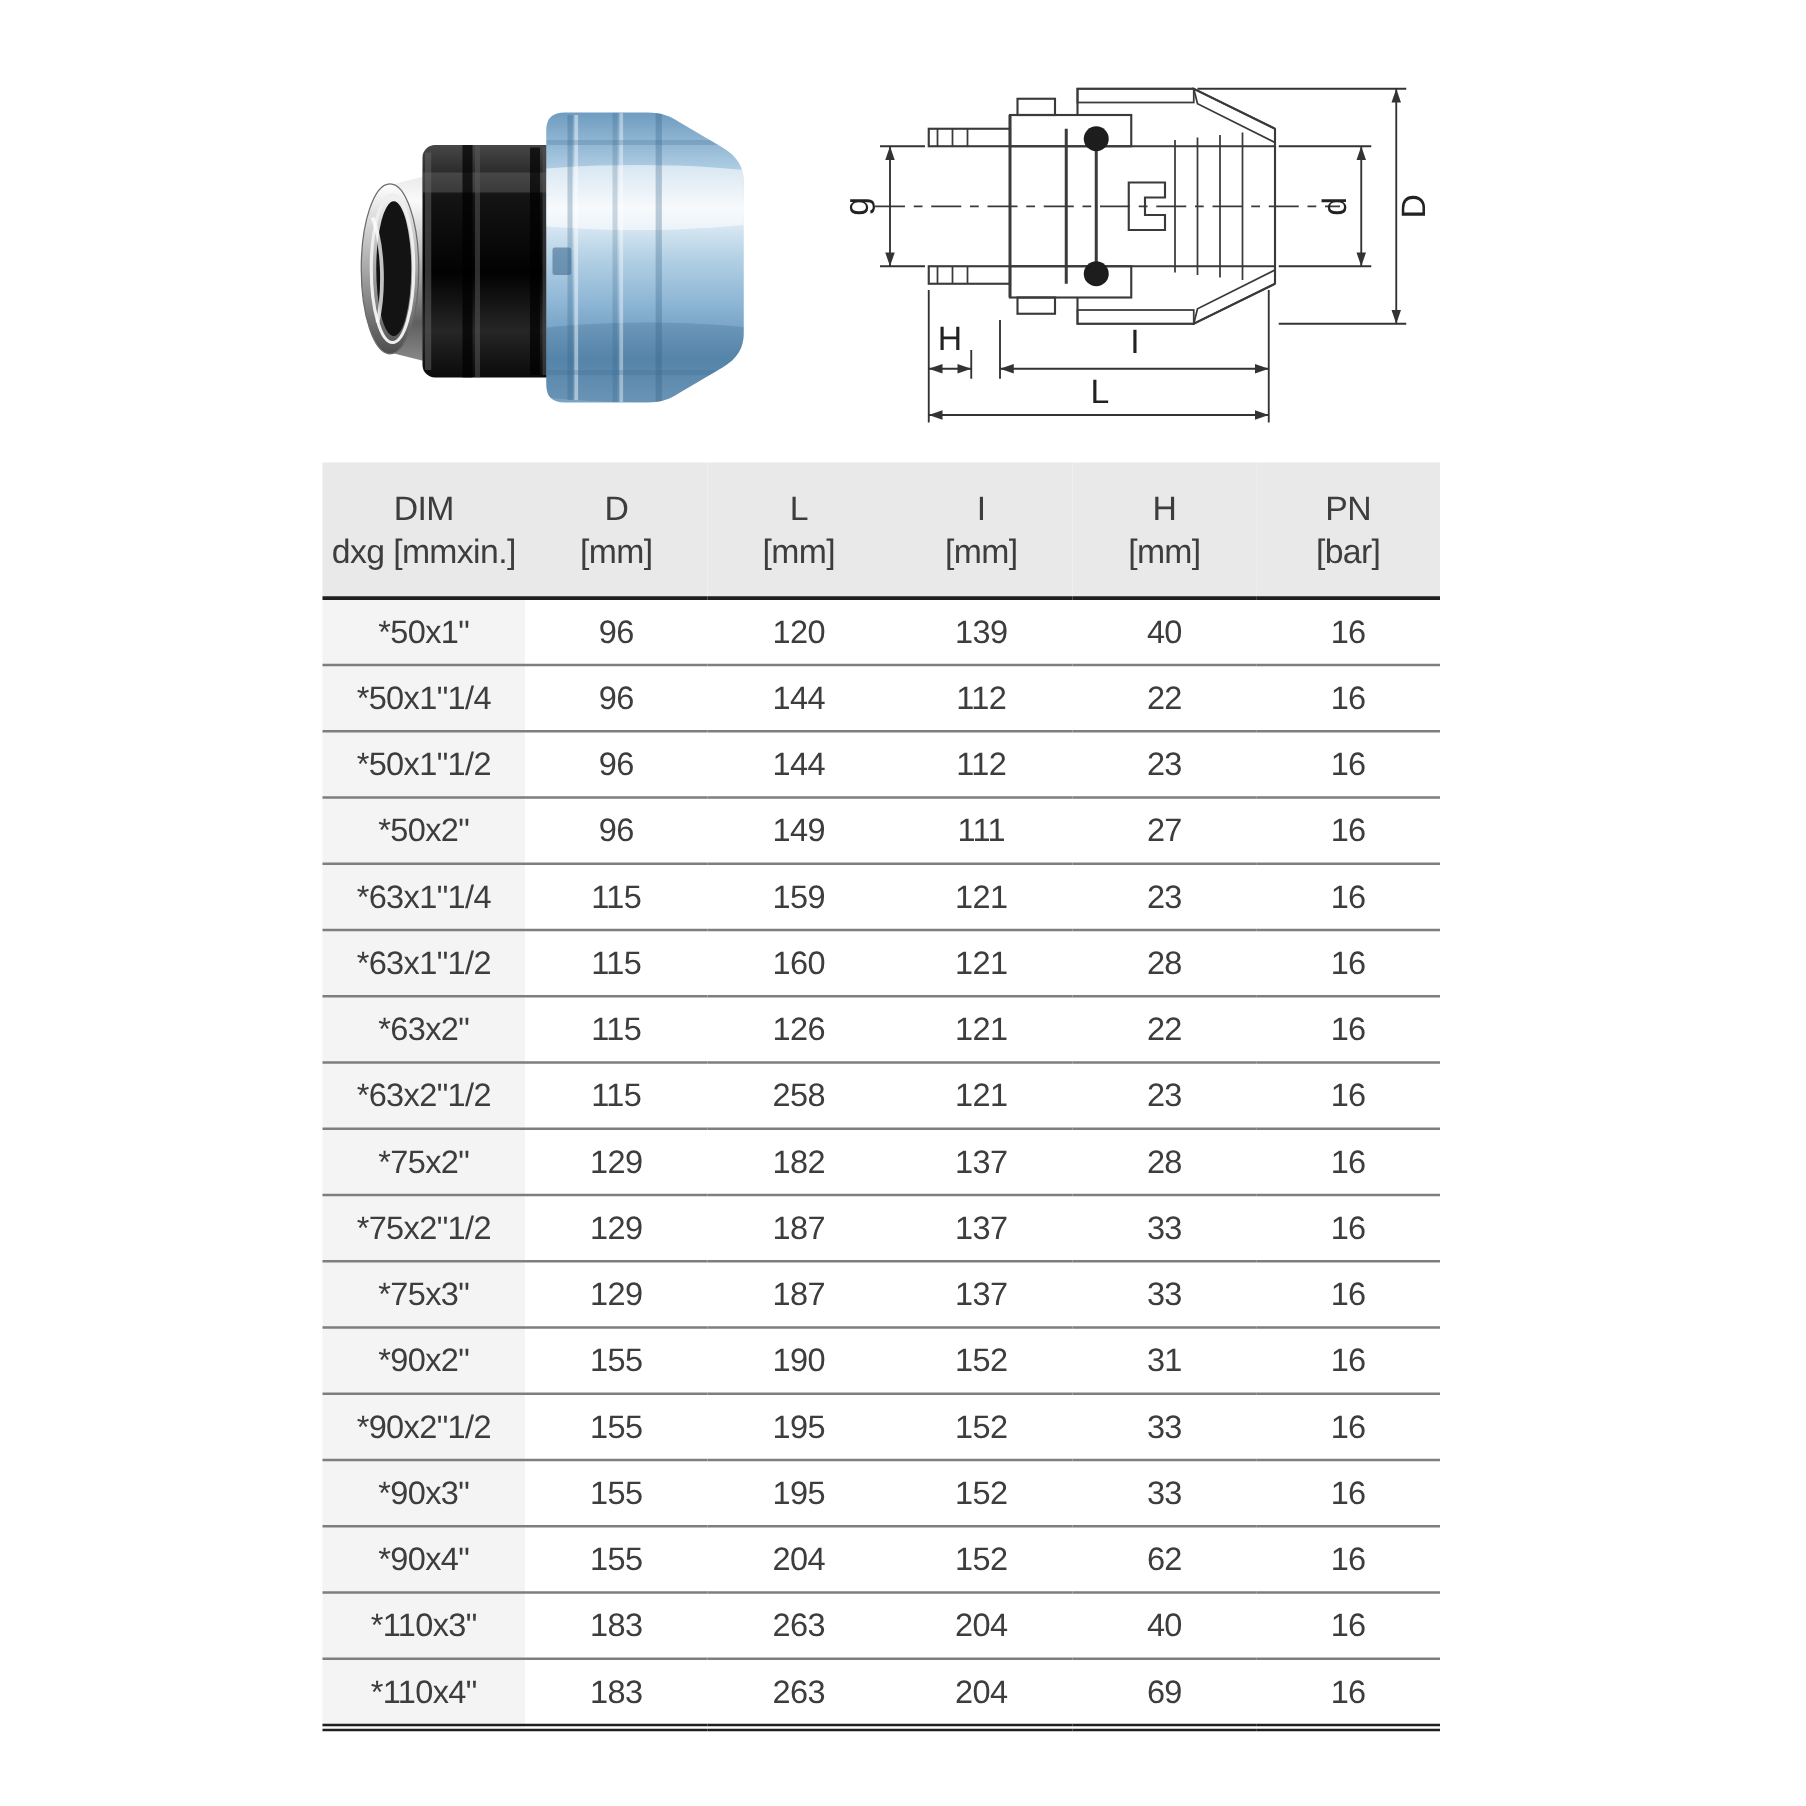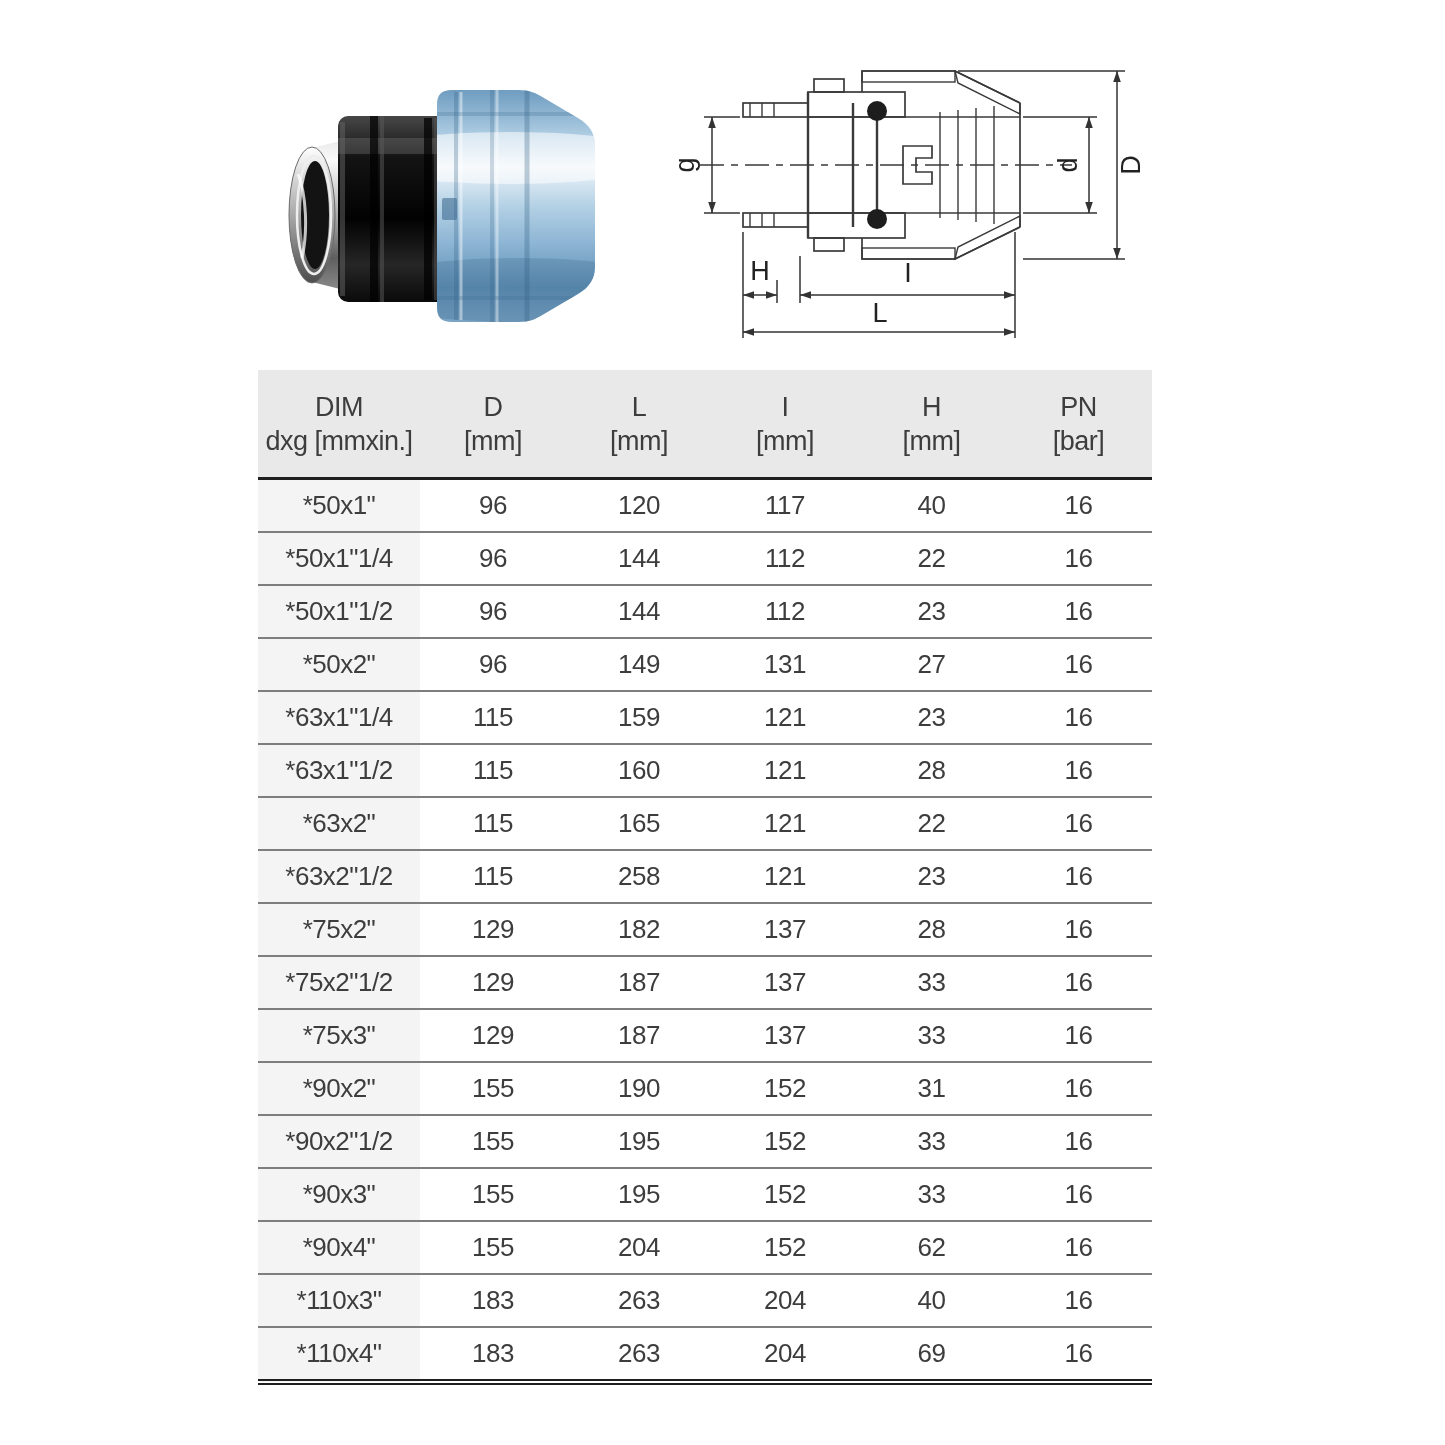--- a/index.html
+++ b/index.html
@@ -231,21 +231,21 @@
             <span class="l1">PN</span>
             <span class="l2">[bar]</span>
           </th>
         </tr>
       </thead>
     <tbody>
         <tr>
           <td>*50x1"</td>
           <td>96</td>
           <td>120</td>
-          <td>117</td>
+          <td>139</td>
           <td>40</td>
           <td>16</td>
         </tr>
         <tr>
           <td>*50x1"1/4</td>
           <td>96</td>
           <td>144</td>
           <td>112</td>
           <td>22</td>
           <td>16</td>
@@ -255,21 +255,21 @@
           <td>96</td>
           <td>144</td>
           <td>112</td>
           <td>23</td>
           <td>16</td>
         </tr>
         <tr>
           <td>*50x2"</td>
           <td>96</td>
           <td>149</td>
-          <td>131</td>
+          <td>111</td>
           <td>27</td>
           <td>16</td>
         </tr>
         <tr>
           <td>*63x1"1/4</td>
           <td>115</td>
           <td>159</td>
           <td>121</td>
           <td>23</td>
           <td>16</td>
@@ -278,21 +278,21 @@
           <td>*63x1"1/2</td>
           <td>115</td>
           <td>160</td>
           <td>121</td>
           <td>28</td>
           <td>16</td>
         </tr>
         <tr>
           <td>*63x2"</td>
           <td>115</td>
-          <td>165</td>
+          <td>126</td>
           <td>121</td>
           <td>22</td>
           <td>16</td>
         </tr>
         <tr>
           <td>*63x2"1/2</td>
           <td>115</td>
           <td>258</td>
           <td>121</td>
           <td>23</td>

